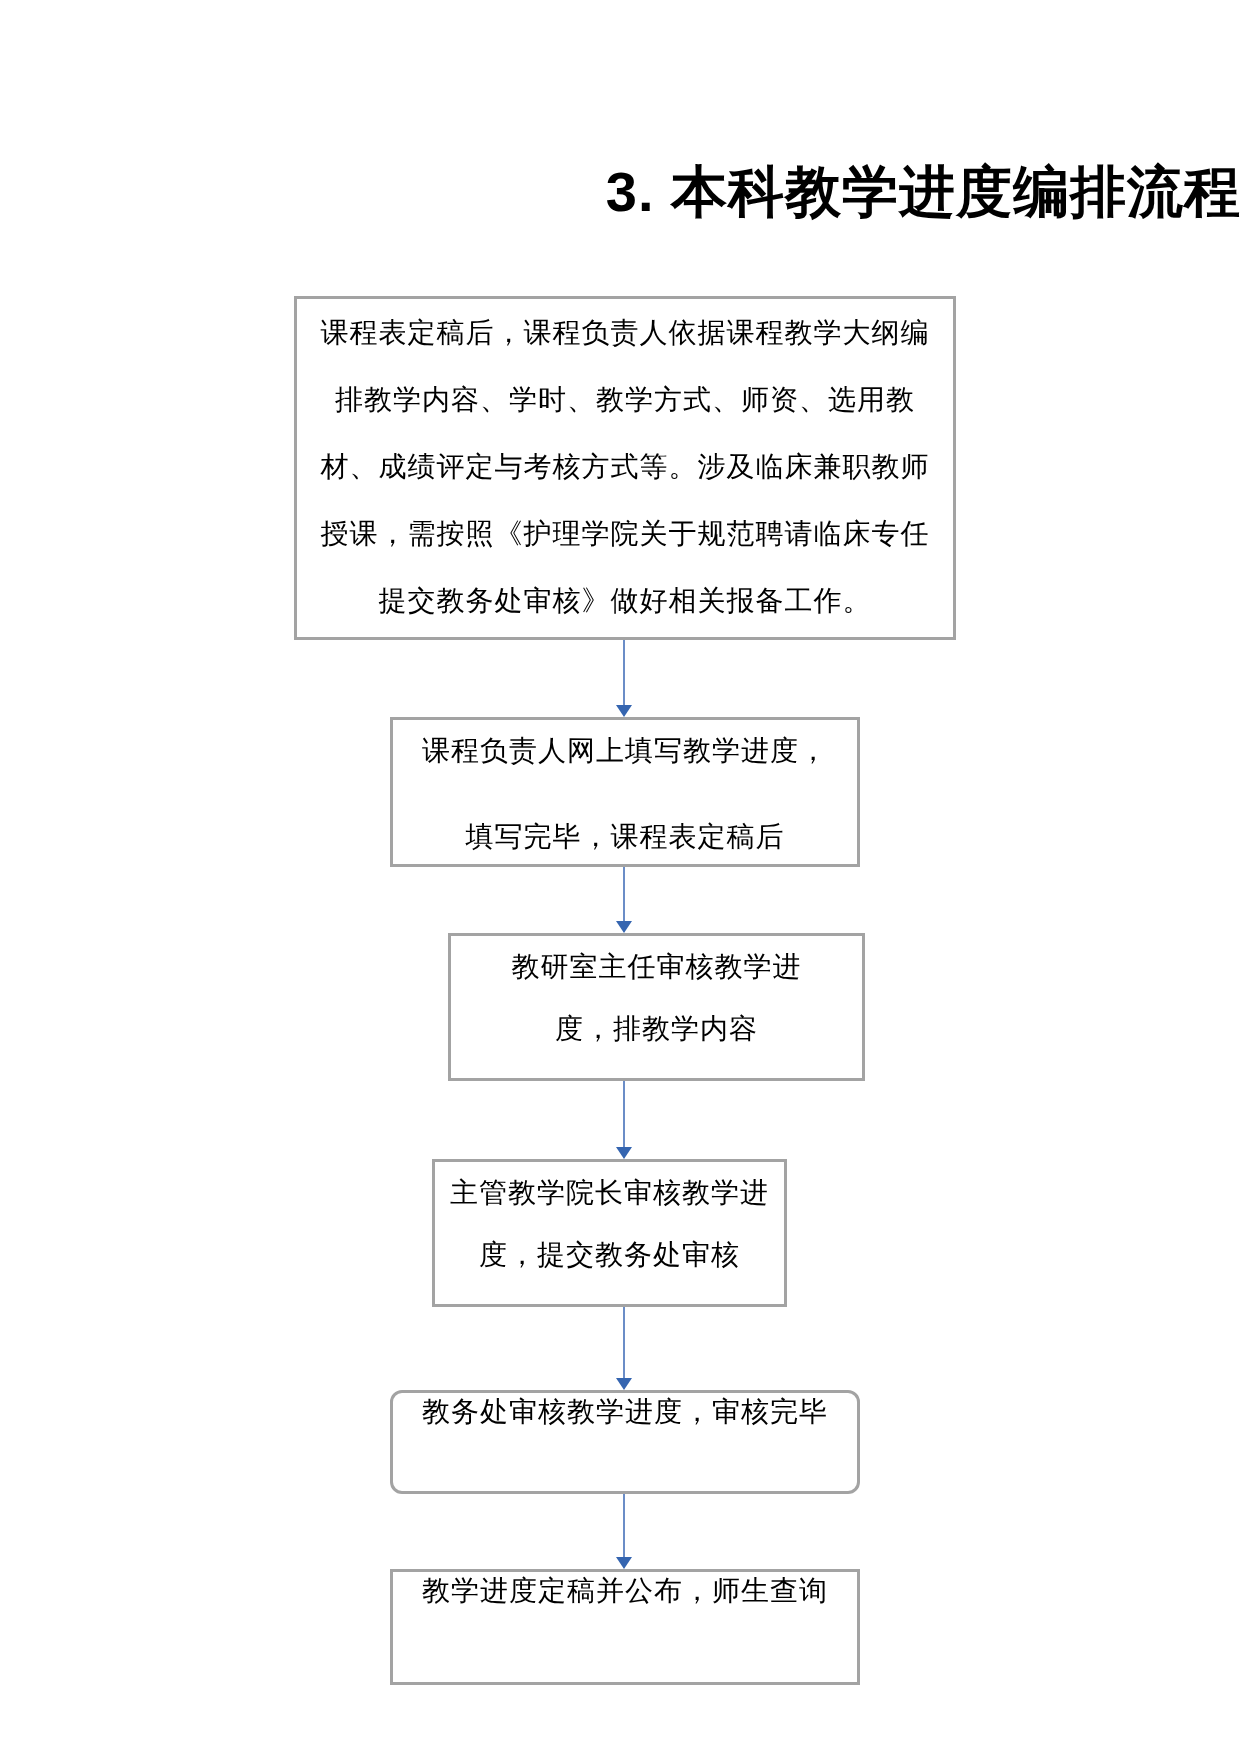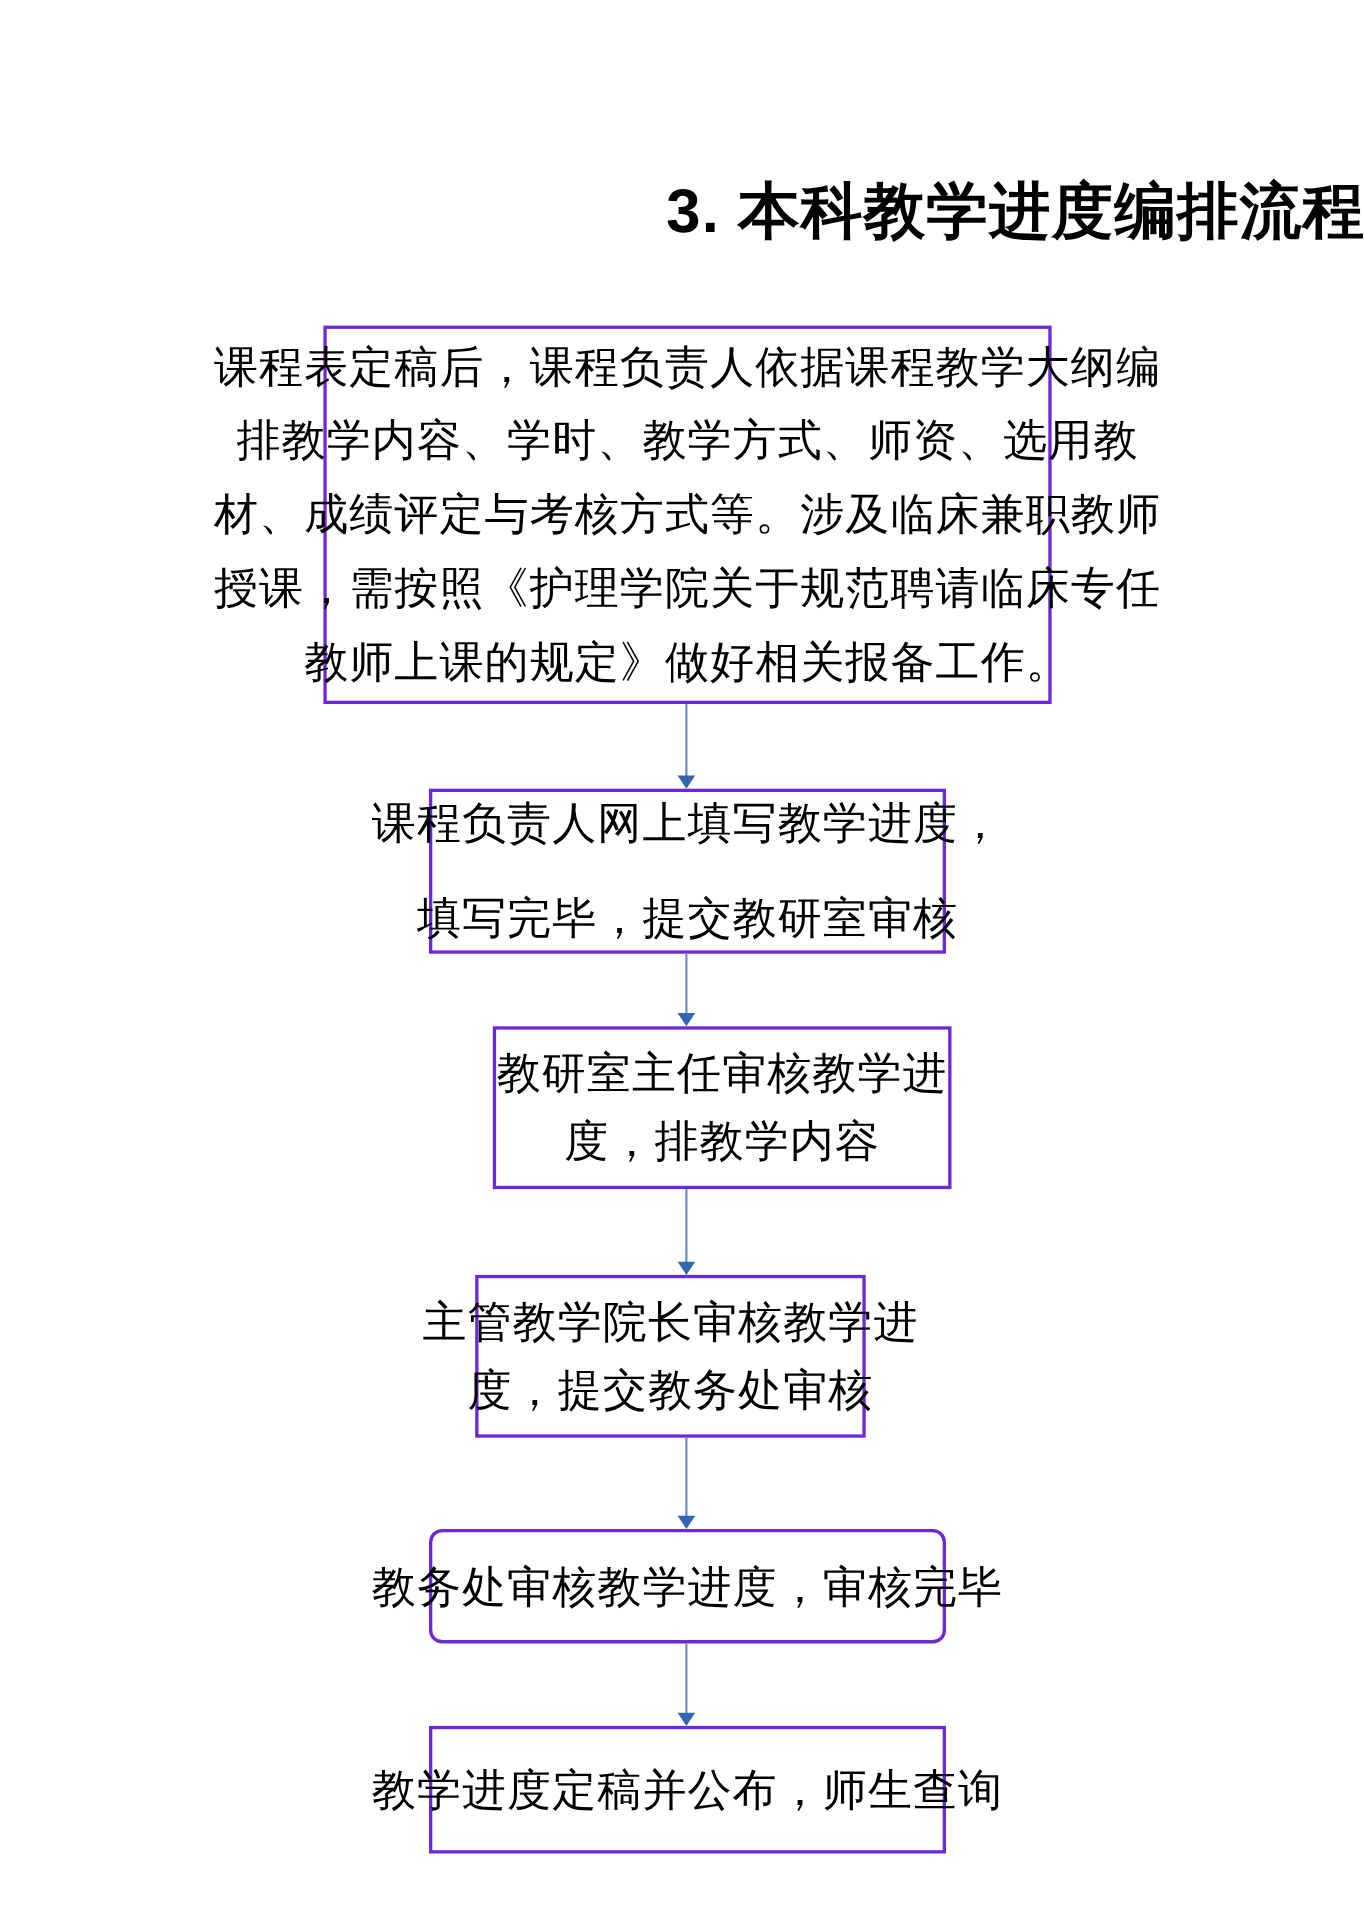--- a/index.html
+++ b/index.html
@@ -26,27 +26,27 @@
     margin: 0;
     text-align: right;
     font-size: 56px;
     font-weight: 600;
     letter-spacing: 1px;
     line-height: 1.2;
   }
   .box {
     position: absolute;
     box-sizing: border-box;
-    border: 3px solid #6d28d9;
+    border: 3px solid #a3a3a3;
     background: #ffffff;
     display: flex;
     flex-direction: column;
     align-items: center;
-    justify-content: center;
-    font-size: 40px;
+    justify-content: flex-start;
+    font-size: 28px;
     letter-spacing: 1px;
   }
   .box .bline {
     text-align: center;
     white-space: nowrap;
   }
   .box-1 { left: 294px; top: 296px;  width: 662px; height: 344px; }
   .box-1 .bline { line-height: 67px; }
   .box-2 { left: 390px; top: 717px;  width: 470px; height: 150px; gap: 24px; }
   .box-2 .bline { line-height: 62px; }
@@ -89,31 +89,31 @@
 
 <div class="page">
 
   <h1 class="title">3. 本科教学进度编排流程</h1>
 
   <div class="box box-1">
     <div class="bline">课程表定稿后，课程负责人依据课程教学大纲编</div>
     <div class="bline">排教学内容、学时、教学方式、师资、选用教</div>
     <div class="bline">材、成绩评定与考核方式等。涉及临床兼职教师</div>
     <div class="bline">授课，需按照《护理学院关于规范聘请临床专任</div>
-    <div class="bline">教师上课的规定》做好相关报备工作。</div>
+    <div class="bline">提交教务处审核》做好相关报备工作。</div>
   </div>
 
   <div class="arrow arrow-1">
     <div class="stem"></div>
     <div class="head"></div>
   </div>
 
   <div class="box box-2">
     <div class="bline">课程负责人网上填写教学进度，</div>
-    <div class="bline">填写完毕，提交教研室审核</div>
+    <div class="bline">填写完毕，课程表定稿后</div>
   </div>
 
   <div class="arrow arrow-2">
     <div class="stem"></div>
     <div class="head"></div>
   </div>
 
   <div class="box box-3">
     <div class="bline">教研室主任审核教学进</div>
     <div class="bline">度，排教学内容</div>

